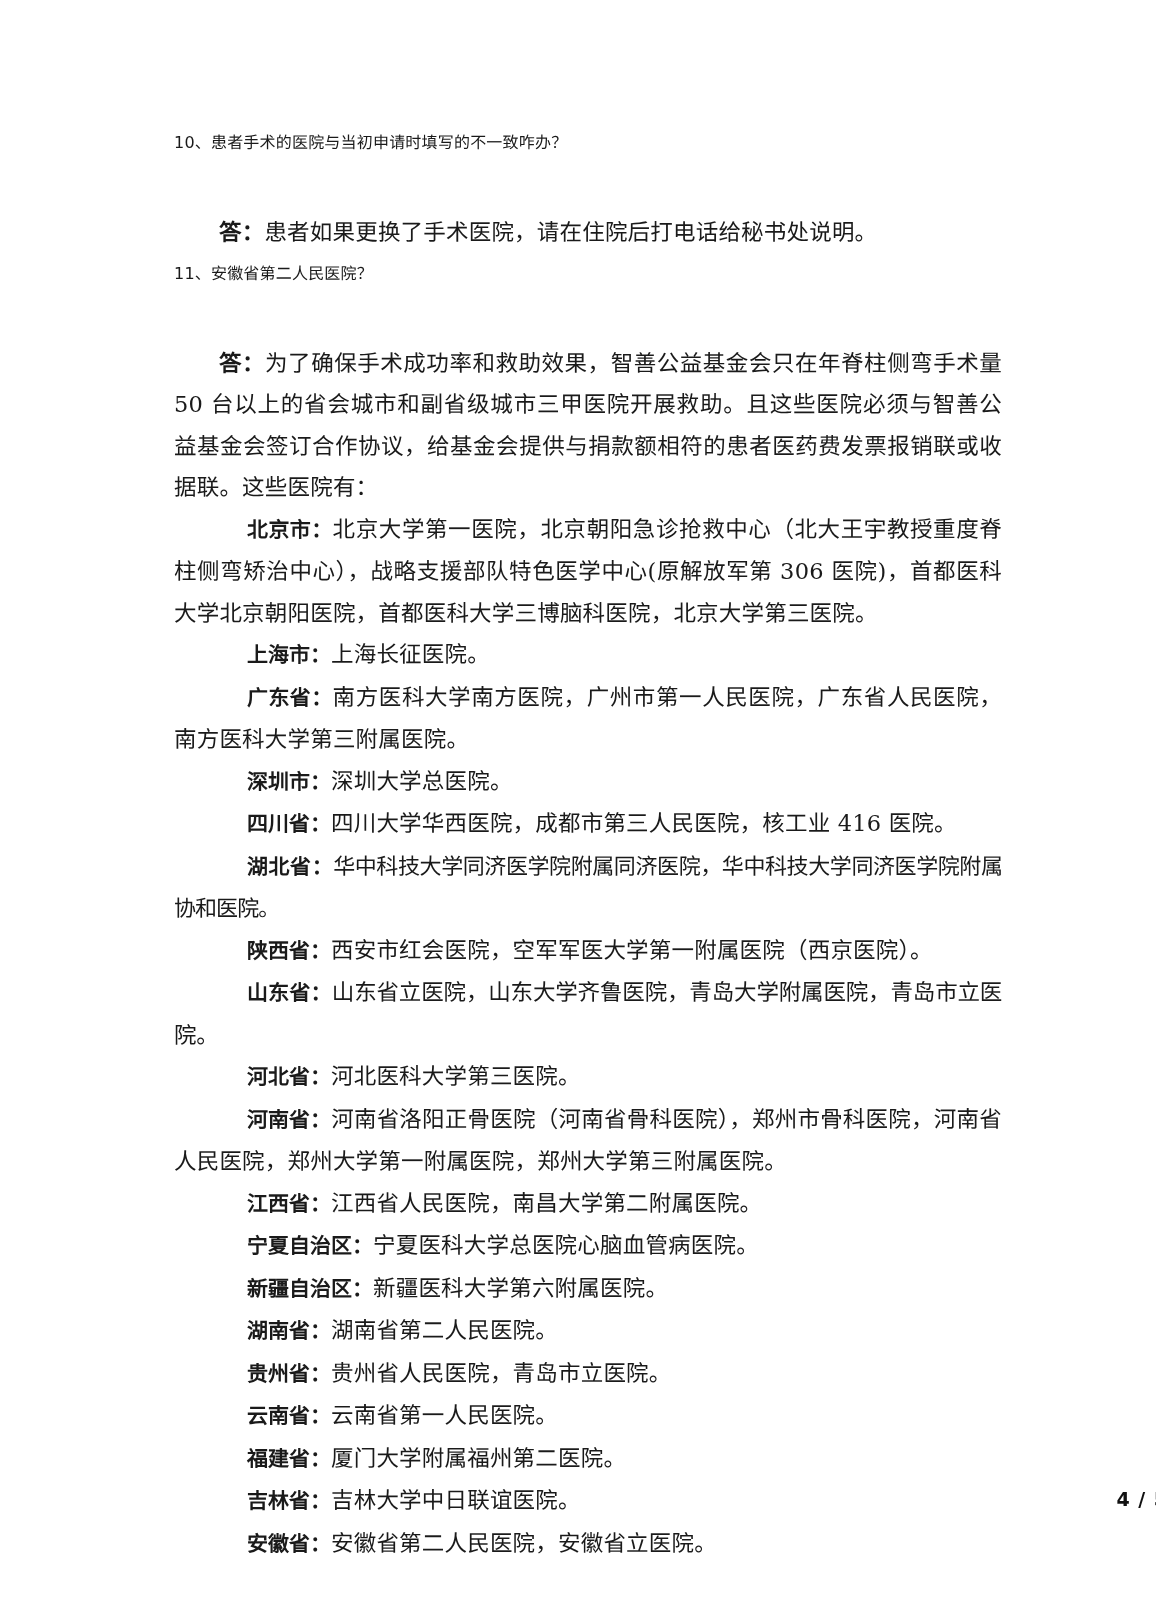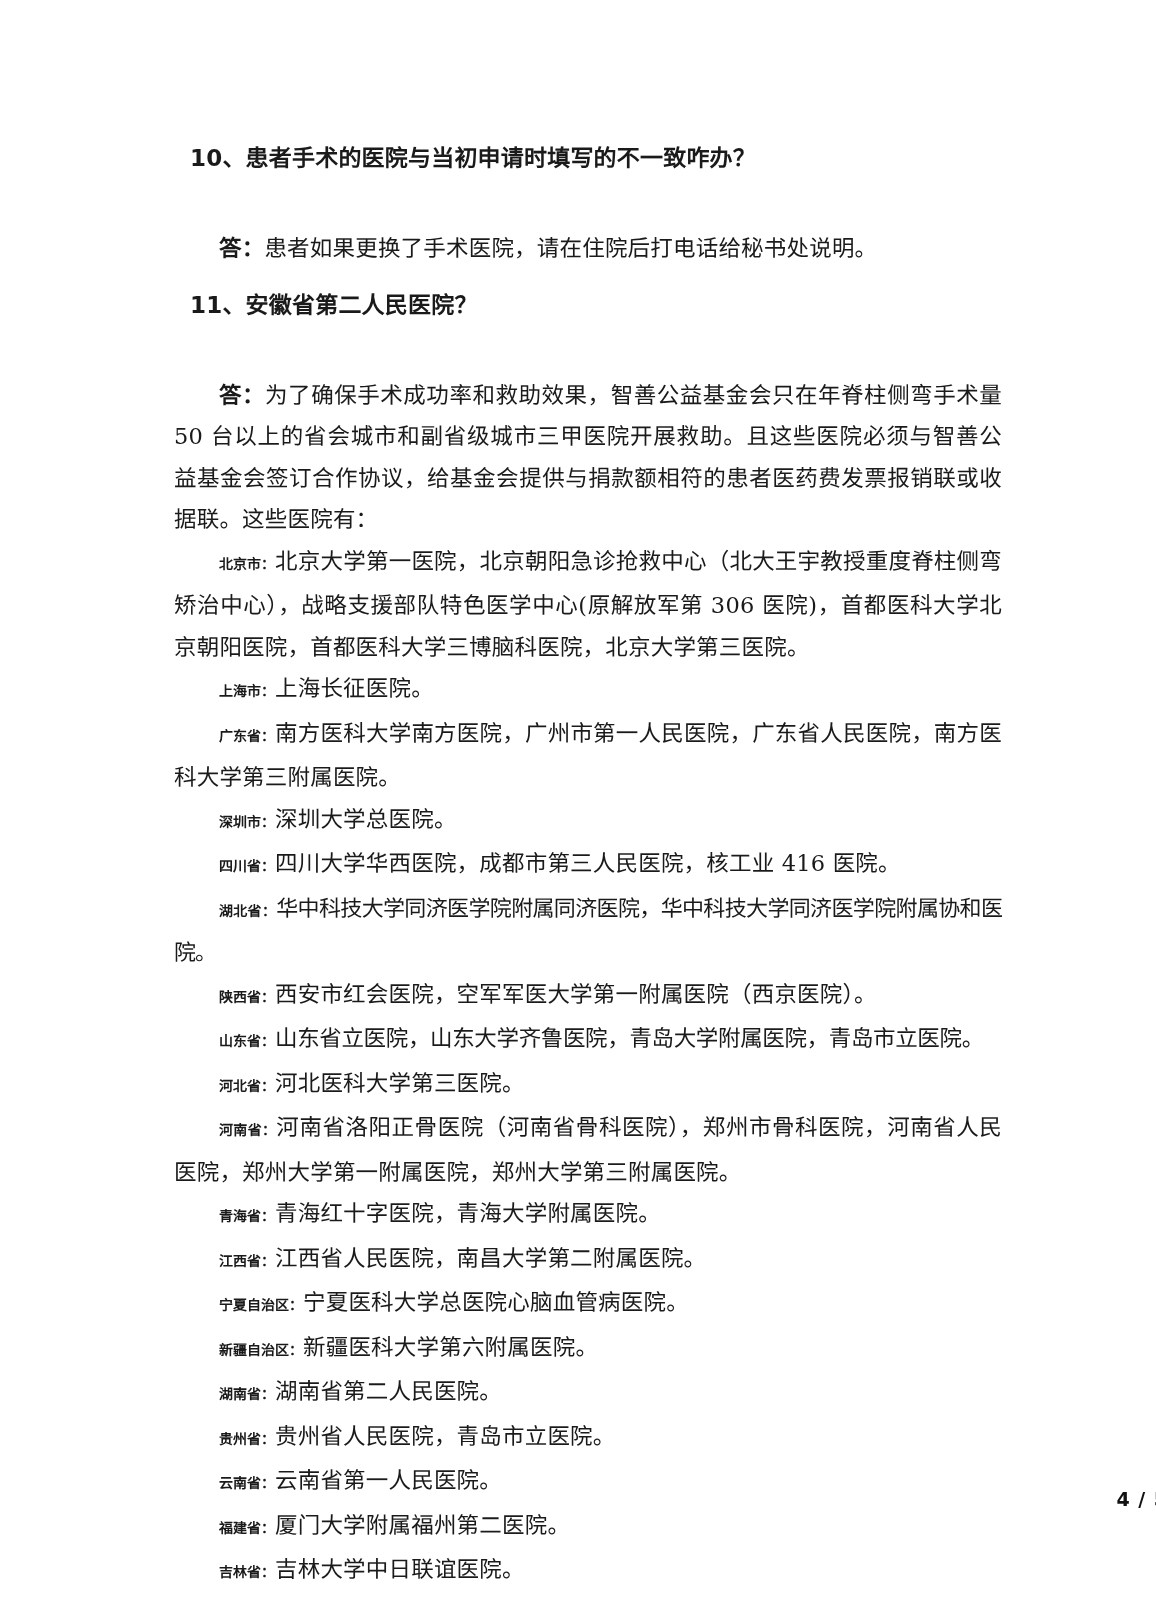--- a/index.html
+++ b/index.html
@@ -39,24 +39,24 @@
     line-height: 41.5px;
     text-align: justify;
     text-justify: inter-character;
     letter-spacing: 0.2px;
     margin: 0 0 0 0;
     word-break: break-all;
   }
 
   
   .question {
-    font-weight: bold;
-    font-size: 23px;
+    font-weight: normal;
+    font-size: 16px;
     line-height: 41.5px;
-    margin: 16px;
+    margin: 0;
     letter-spacing: 0.2px;
     font-family: "DejaVu Sans", "Liberation Sans", sans-serif;
   }
   .question .qnum {
     font-family: "DejaVu Sans", "Liberation Sans", sans-serif;
   }
 
   
   .answer {
     text-indent: 45px;
@@ -66,22 +66,23 @@
     font-weight: bold;
   }
 
   
   .prov {
     text-indent: 45px;
   }
   .prov .label {
     font-weight: bold;
     font-family: "DejaVu Sans", "Liberation Sans", sans-serif;
-    font-size: 14px;
+    font-size: 21px;
     letter-spacing: 0px;
+    margin-left: 28px;
   }
   .prov .body {
     font-family: "DejaVu Serif", "Liberation Serif", serif;
   }
 
   
   .prov.wide {
     letter-spacing: -0.35px;
   }
   .prov.xwide {
@@ -129,21 +130,20 @@
 
     <p class="block prov"><span class="label">陕西省：</span><span class="body">西安市红会医院，空军军医大学第一附属医院（西京医院）。</span></p>
 
     <p class="block prov wide"><span class="label">山东省：</span><span class="body">山东省立医院，山东大学齐鲁医院，青岛大学附属医院，青岛市立医院。</span></p>
 
 
     <p class="block prov"><span class="label">河北省：</span><span class="body">河北医科大学第三医院。</span></p>
 
     <p class="block prov"><span class="label">河南省：</span><span class="body">河南省洛阳正骨医院（河南省骨科医院），郑州市骨科医院，河南省人民医院，郑州大学第一附属医院，郑州大学第三附属医院。</span></p>
 
-    <p class="block prov"><span class="label">青海省：</span><span class="body">青海红十字医院，青海大学附属医院。</span></p>
 
     <p class="block prov"><span class="label">江西省：</span><span class="body">江西省人民医院，南昌大学第二附属医院。</span></p>
 
 
     <p class="block prov"><span class="label">宁夏自治区：</span><span class="body">宁夏医科大学总医院心脑血管病医院。</span></p>
 
     <p class="block prov"><span class="label">新疆自治区：</span><span class="body">新疆医科大学第六附属医院。</span></p>
 
     <p class="block prov"><span class="label">湖南省：</span><span class="body">湖南省第二人民医院。</span></p>
 

